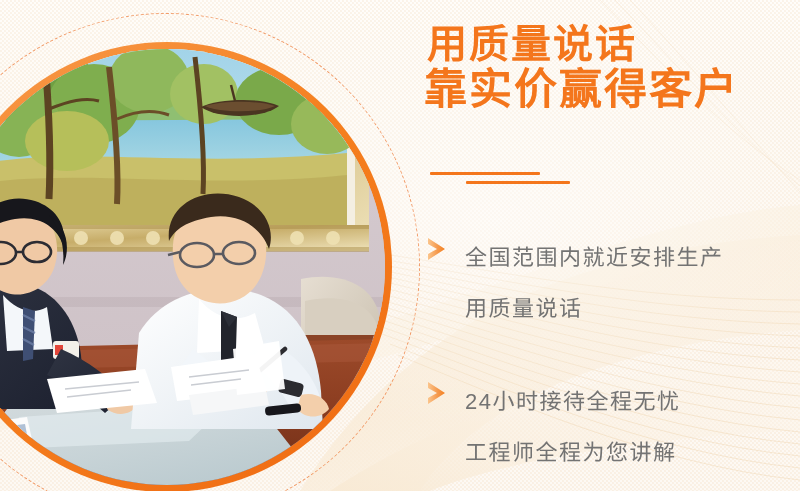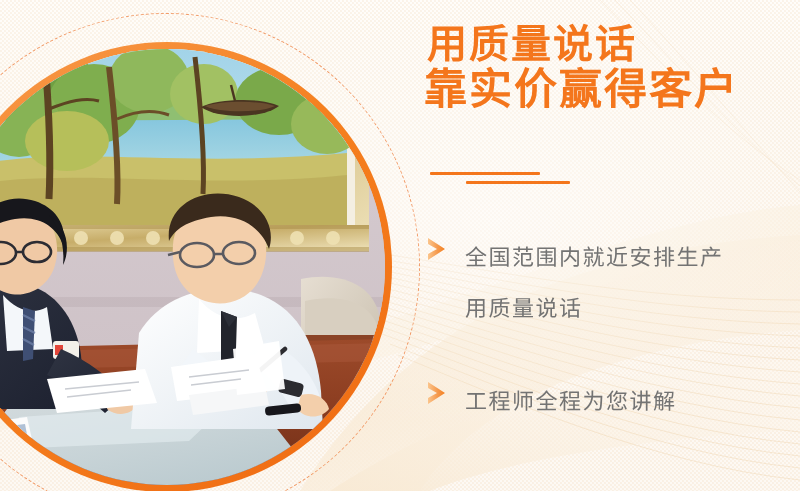--- a/index.html
+++ b/index.html
@@ -439,19 +439,20 @@
         <svg class="bullet-icon" viewBox="0 0 21 24">
           <defs>
             <linearGradient id="chevB" x1="0" y1="0" x2="1" y2="0">
               <stop offset="0%" stop-color="#fbc58c"></stop>
               <stop offset="55%" stop-color="#f59a4e"></stop>
               <stop offset="100%" stop-color="#f4801f"></stop>
             </linearGradient>
           </defs>
           <path d="M2,1 L19,12 L2,23 L2,17 L11,12 L2,7 Z" fill="url(#chevB)"></path>
         </svg>
+        <div class="bullet-line">24小时接待全程无忧</div>
         <div class="bullet-line">工程师全程为您讲解</div>
       </div>
 
     </div>
   </div>
 
 </div>
 
 </body></html>

